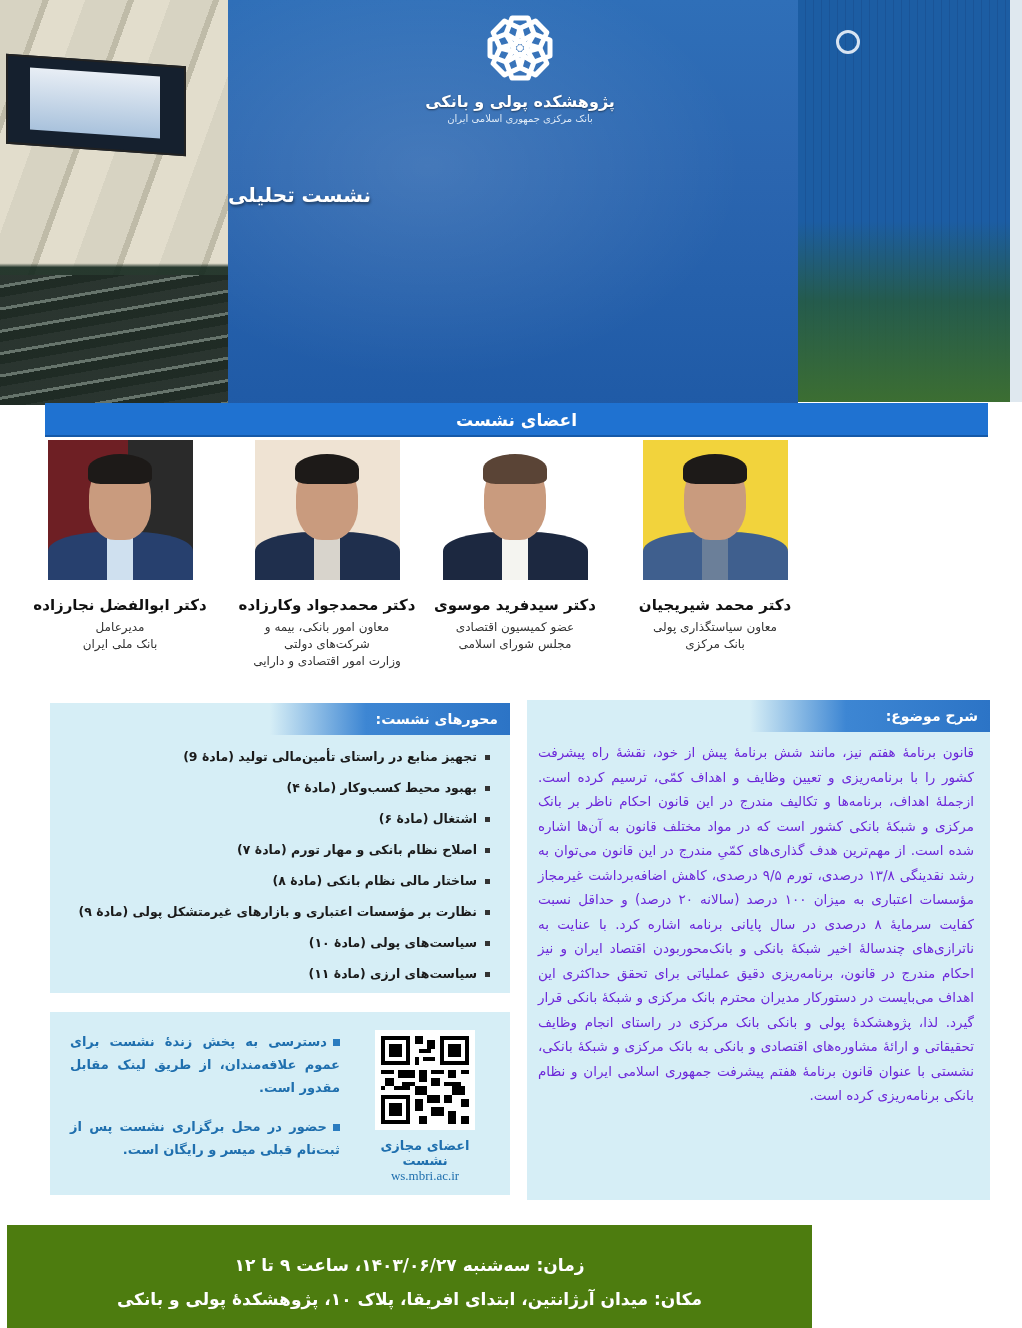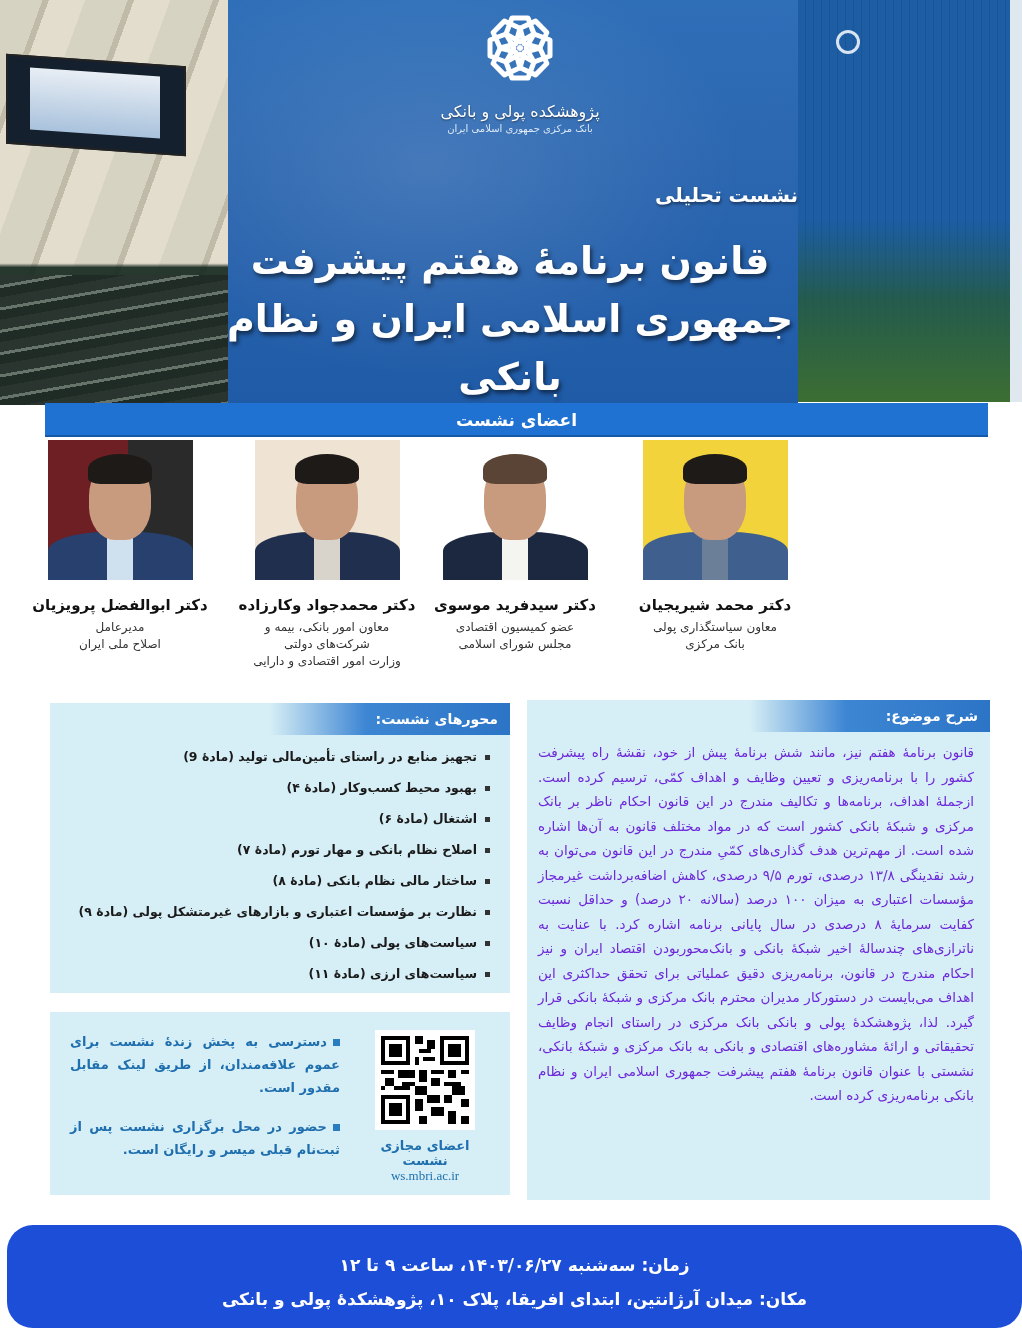--- a/index.html
+++ b/index.html
@@ -46,25 +46,25 @@
   .photo-right .tower-logo {
     position: absolute; left: 38px; top: 30px; width: 24px; height: 24px;
     border: 3px solid #d8e4f2; border-radius: 50%;
   }
   .photo-right .sky {
     position: absolute; right: 0; top: 0; width: 12px; height: 402px; background: #dfe8ef;
   }
 
   .logo-wrap { position: absolute; left: 420px; top: 10px; width: 200px; text-align: center; }
   .logo-mark { width: 76px; height: 76px; margin: 0 auto; display: block; }
-  .inst-name { color: #fff; font-size: 16px; font-weight: normal; margin-top: 16px; text-shadow: 0 1px 2px rgba(0,0,0,0.5); }
+  .inst-name { color: #fff; font-size: 16px; font-weight: bold; margin-top: 6px; text-shadow: 0 1px 2px rgba(0,0,0,0.5); }
   .inst-sub { color: #dbe8f6; font-size: 10px; margin-top: 2px; }
 
   .event-type {
-    position: absolute; left: 228px; top: 183px; width: 570px; text-align: right;
+    position: absolute; left: 228px; top: 183px; width: 570px; text-align: left;
     color: #fff; font-size: 20px; font-weight: bold; text-shadow: 1px 2px 3px rgba(0,0,0,0.45);
   }
   .event-title {
     position: absolute; left: 210px; top: 232px; width: 600px; text-align: center;
     color: #fff; font-size: 38px; font-weight: bold; line-height: 58px;
     text-shadow: 2px 3px 4px rgba(0,0,0,0.55);
   }
 
   
   .members-bar {
@@ -131,22 +131,22 @@
     display: inline-block; width: 7px; height: 7px; background: #2a7cc0; margin-left: 6px; vertical-align: middle;
   }
   .qr-wrap { position: absolute; right: 30px; top: 18px; width: 110px; text-align: center; }
   .qr { width: 100px; height: 100px; margin: 0 auto; background: #fff; padding: 6px; }
   .qr svg { width: 88px; height: 88px; display: block; }
   .qr-label { color: #1f6fae; font-size: 13px; font-weight: bold; margin-top: 8px; }
   .qr-url { color: #1f6fae; font-size: 13px; font-family: "Liberation Serif", serif; direction: ltr; }
 
   
   .footer {
-    position: absolute; left: 7px; top: 1225px; width: 1015px; height: 103px;
-    background: #1d4ed8; color: #fff; text-align: center; border-radius: 26px;
+    position: absolute; left: 7px; top: 1225px; width: 805px; height: 103px;
+    background: #4d7c0f; color: #fff; text-align: center;
   }
   .footer .line { font-size: 17px; font-weight: bold; line-height: 34px; }
   .footer .l1 { margin-top: 23px; }
 </style>
 </head>
 <body>
 
 <header class="header">
   <div class="photo-left">
     <div class="screen"></div>
@@ -172,24 +172,20 @@
           <path d="M-8 -30 L8 -30 L14 -14 L0 -6 L-14 -14 Z" transform="rotate(315)"></path>
         </g>
       </g>
       <circle cx="38" cy="38" r="3" fill="#ffffff"></circle>
     </svg>
     <div class="inst-name">پژوهشکده پولی و بانکی</div>
     <div class="inst-sub">بانک مرکزی جمهوری اسلامی ایران</div>
   </div>
 
   <div class="event-type">نشست تحلیلی</div>
-  <div class="event-title">
-    <div>قانون برنامهٔ هفتم پیشرفت</div>
-    <div>جمهوری اسلامی ایران و نظام بانکی</div>
-  </div>
 </header>
 
 <div class="members-bar">اعضای نشست</div>
 
 <section class="speakers">
 
   <div class="speaker" style="left:620px;">
     <div class="photo" style="background:#f2d33c;">
       <div class="body" style="background:#3f5f8e;"></div>
         <div class="shirt" style="background:#6b7f99;"></div>
@@ -232,24 +228,24 @@
     </div>
   </div>
 
   <div class="speaker" style="left:25px;">
     <div class="photo" style="background:linear-gradient(90deg,#6e1f24 0 55%, #2a2a2a 55% 100%);">
       <div class="body" style="background:#27406e;"></div>
         <div class="shirt" style="background:#cfe0ef;"></div>
         <div class="head"></div>
         <div class="hair"></div>
     </div>
-    <div class="name">دکتر ابوالفضل پرویزیان</div>
+    <div class="name">دکتر ابوالفضل نجارزاده</div>
     <div class="role">
       <div>مدیرعامل</div>
-      <div>اصلاح ملی ایران</div>
+      <div>بانک ملی ایران</div>
     </div>
   </div>
 </section>
 
 <section class="panel topics">
   <div class="panel-head">محورهای نشست:</div>
   <ul class="topic-list">
     <li><span class="bullet"></span><span>تجهیز منابع در راستای تأمین‌مالی تولید (مادهٔ 9)</span></li>
     <li><span class="bullet"></span><span>بهبود محیط کسب‌وکار (مادهٔ ۴)</span></li>
     <li><span class="bullet"></span><span>اشتغال (مادهٔ ۶)</span></li>

